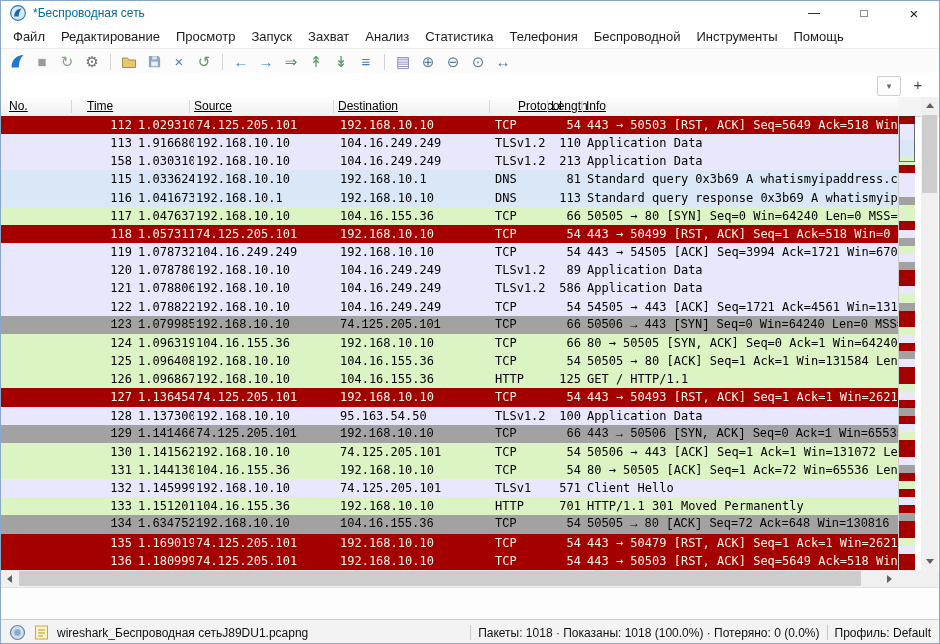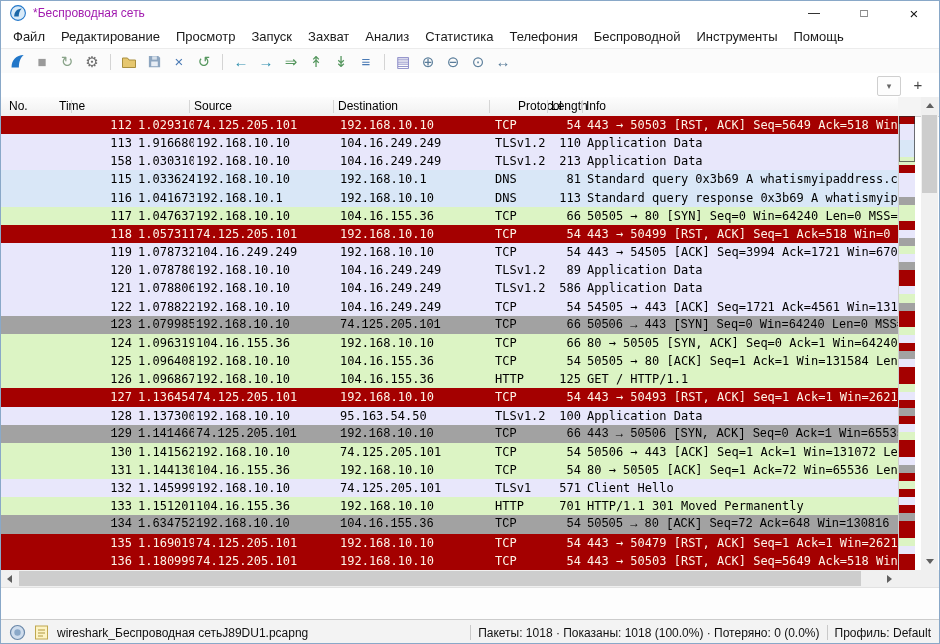--- a/index.html
+++ b/index.html
@@ -4,21 +4,21 @@
 <style>
   html,body{margin:0;padding:0;background:#d8d8d8;}
   #app{position:relative;width:940px;height:644px;background:#ffffff;
        font-family:"Liberation Sans",sans-serif;border:1px solid #89a8c8;
        box-sizing:border-box;overflow:hidden;}
 
   
   .titlebar{position:absolute;top:0;left:0;right:0;height:24px;background:#ffffff;
             display:flex;align-items:center;}
   .win-icon{width:16px;height:16px;margin:0 7px 0 9px;flex:0 0 auto;}
-  .title{font-size:12px;color:#a21caf;}
+  .title{font-size:12px;color:#0369a1;}
   .win-controls{margin-left:auto;display:flex;height:100%;}
   .win-btn{width:50px;display:flex;align-items:center;justify-content:center;
            font-size:12px;color:#111;cursor:default;}
   .win-btn.close{font-size:15px;}
 
   
   .menubar{position:absolute;top:24px;left:0;right:0;height:23px;background:#fff;
            display:flex;align-items:center;padding-left:4px;font-size:13px;color:#1a1a1a;}
   .menu-item{padding:3px 8px;white-space:nowrap;}
 
@@ -44,21 +44,21 @@
   .filter-dd{position:absolute;left:876px;top:3px;width:22px;height:18px;border:1px solid #cfcfcf;
              border-radius:2px;display:flex;align-items:center;justify-content:center;
              font-size:9px;color:#666;background:#fdfdfd;}
   .filter-plus{position:absolute;left:906px;top:2px;width:22px;height:19px;display:flex;
                align-items:center;justify-content:center;font-size:15px;color:#444;}
 
   
   .list-header{position:absolute;top:96px;left:0;width:897px;height:19px;
                background:linear-gradient(#fdfdfd,#f0f0f0);border-bottom:1px solid #cfcfcf;
                font-size:12px;color:#000;}
-  .h-label{position:absolute;top:2px;white-space:nowrap;}
+  .h-label{position:absolute;top:2px;white-space:nowrap;text-decoration:underline;}
   .h-sep{position:absolute;top:3px;width:1px;height:13px;background:#d6d6d6;}
   .header-fill{position:absolute;top:96px;left:897px;width:43px;height:19px;
                background:#f4f4f4;border-bottom:1px solid #cfcfcf;}
 
   
   .rows{position:absolute;top:115px;left:0;width:897px;height:454px;overflow:hidden;
         font-family:"DejaVu Sans Mono",monospace;font-size:12px;background:#fff;}
   .prow{display:grid;grid-template-columns:135px 58px 144px 155px 58px 34px 1fr;
         height:18.16px;line-height:18.16px;white-space:nowrap;overflow:hidden;color:#000;}
   .prow>div{overflow:hidden;}
@@ -176,21 +176,21 @@
       <div class="tb-btn" style="color: rgb(90, 125, 154);">↔</div>
     </div>
 
   <div class="filterbar">
     <div class="filter-dd">▾</div>
     <div class="filter-plus">+</div>
   </div>
 
   <div class="list-header">
       <span class="h-label" style="left: 8px;">No.</span>
-      <span class="h-label" style="left: 58px;">Time</span>
+      <span class="h-label" style="left: 86px;">Time</span>
       <span class="h-label" style="left: 193px;">Source</span>
       <span class="h-label" style="left: 337px;">Destination</span>
       <span class="h-label" style="left: 517px;">Protocol</span>
       <span class="h-label" style="left: 550px;">Length</span>
       <span class="h-label" style="left: 585px;">Info</span>
       <span class="h-sep" style="left: 70px;"></span>
       <span class="h-sep" style="left: 188px;"></span>
       <span class="h-sep" style="left: 332px;"></span>
       <span class="h-sep" style="left: 488px;"></span>
       <span class="h-sep" style="left: 546px;"></span>

